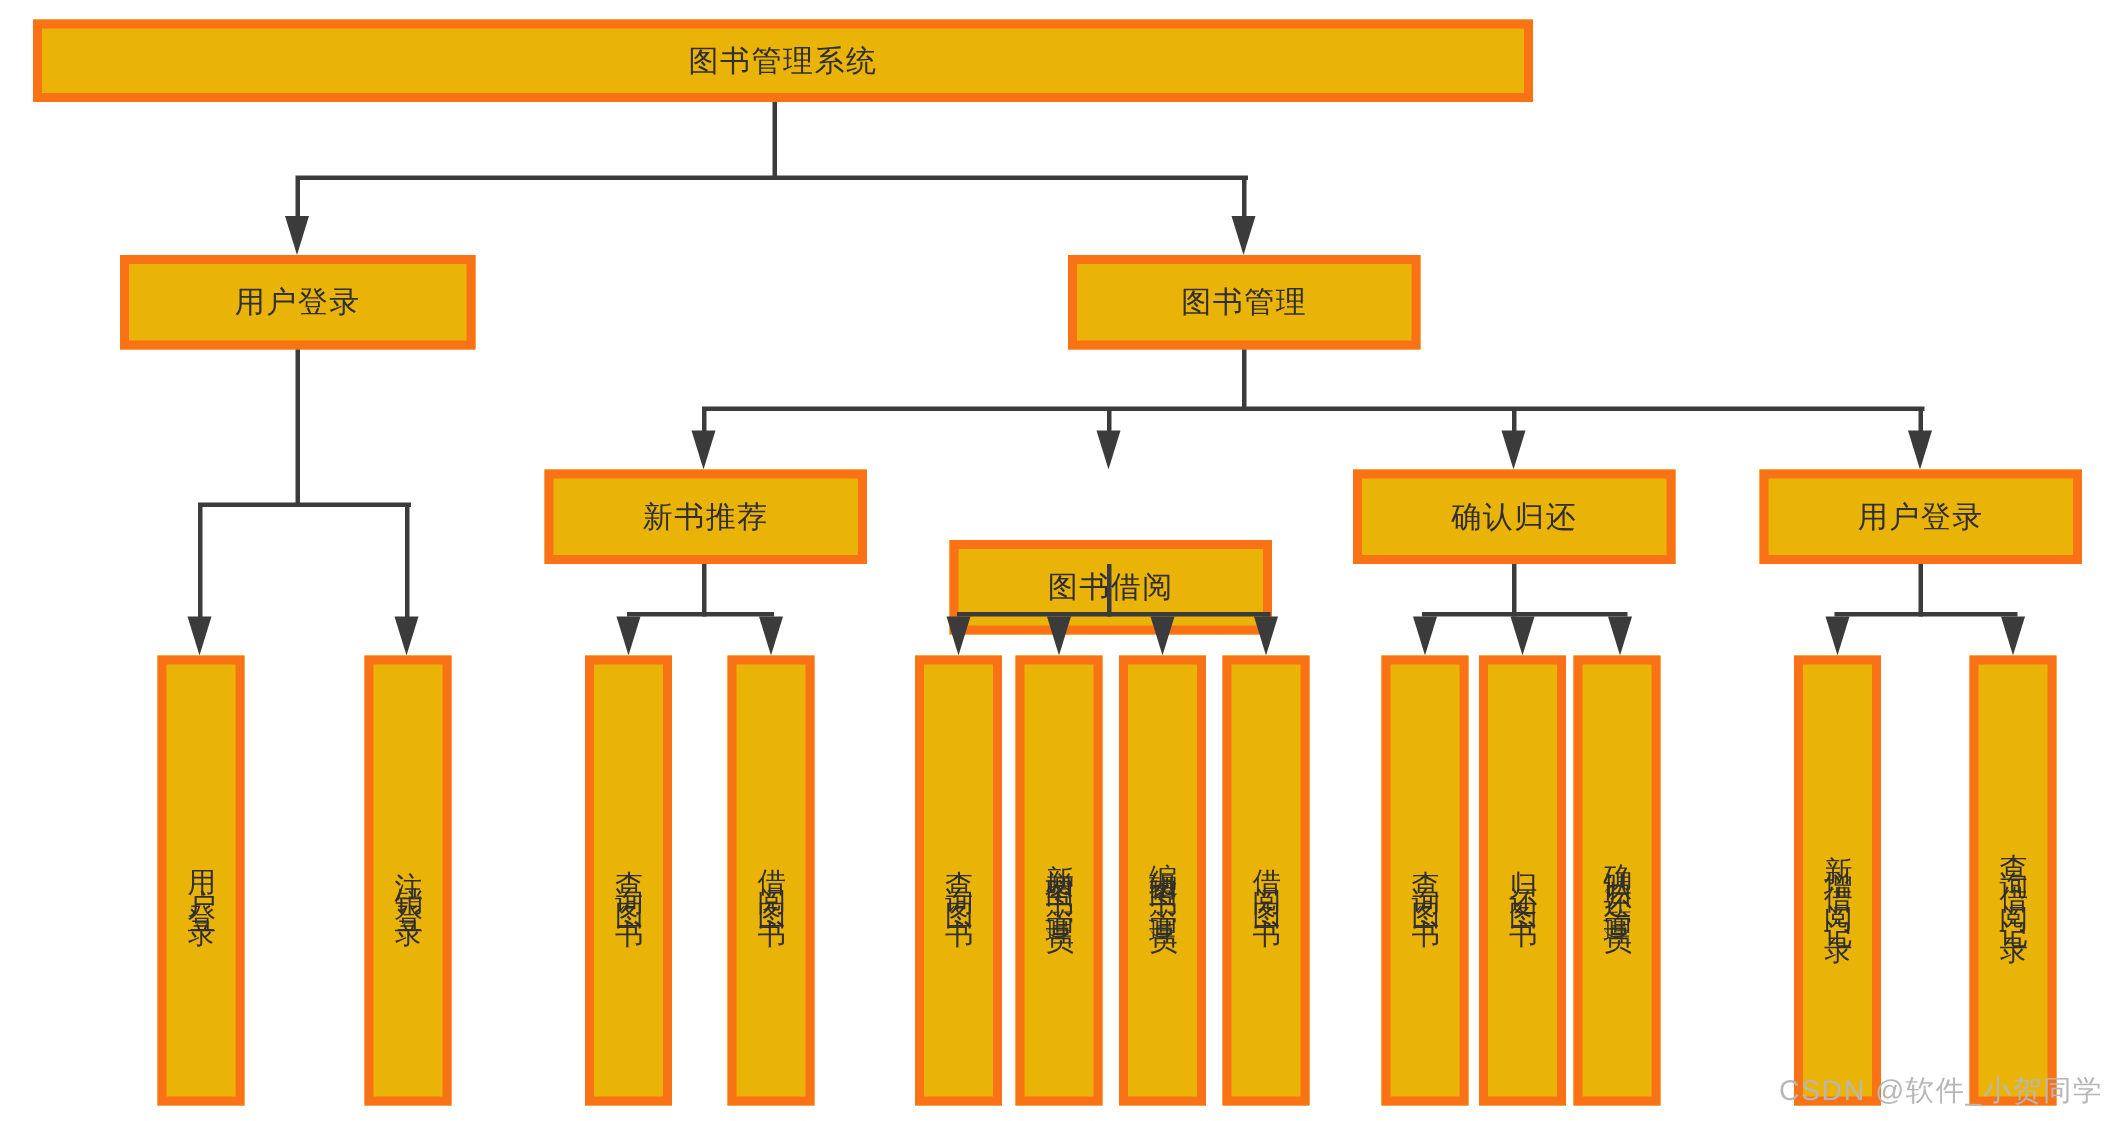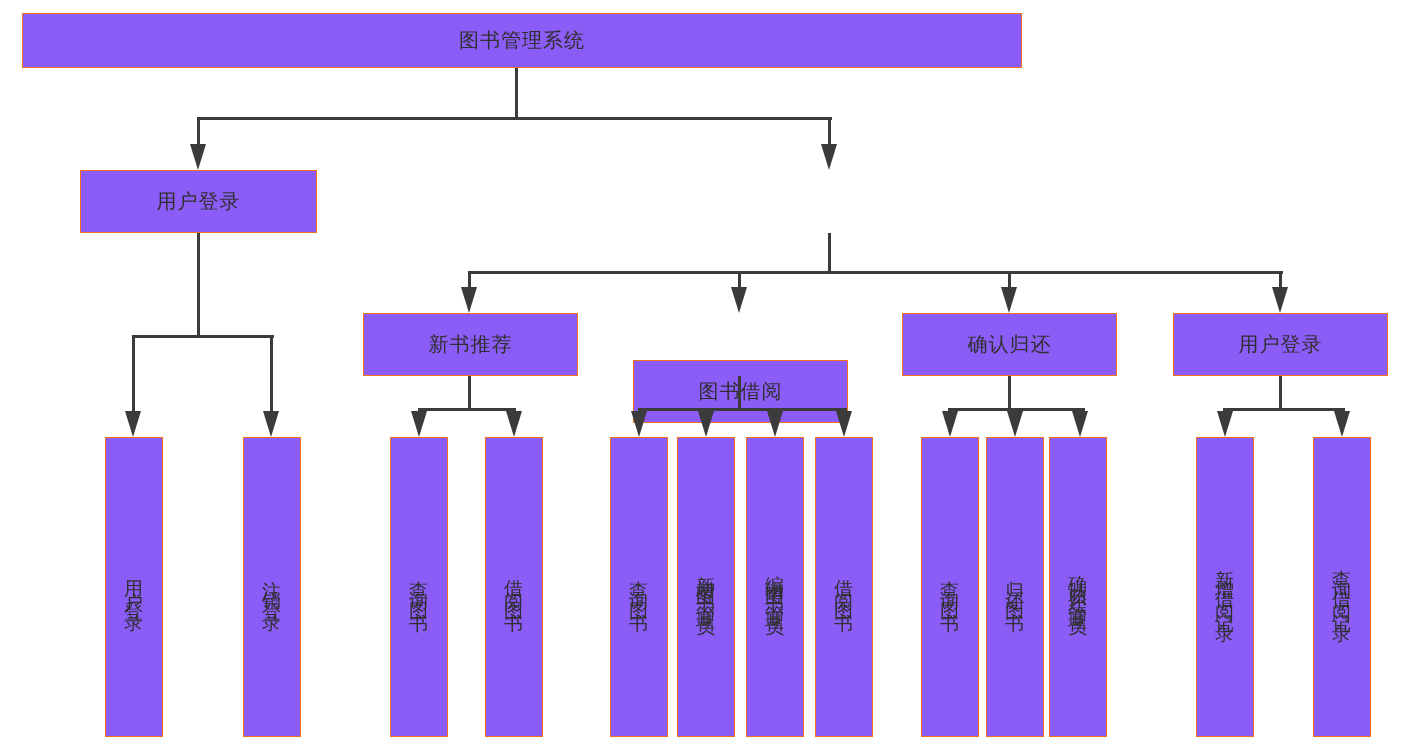--- a/index.html
+++ b/index.html
@@ -12,22 +12,22 @@
     width: 1405px;
     height: 747px;
     background: #ffffff;
     overflow: hidden;
     font-family: "Liberation Sans", "DejaVu Sans", sans-serif;
   }
   
   .node {
     position: absolute;
     box-sizing: border-box;
-    background: #8b5cf6;
-    border: 1px solid #f97316;
+    background: #eab308;
+    border: 6px solid #f97316;
     display: flex;
     align-items: center;
     justify-content: center;
     color: #2f2f2f;
     text-align: right;
   }
   .node.h-text {
     font-size: 20px;
     letter-spacing: 1px;
   }
@@ -79,20 +79,23 @@
 
   <div class="line" style="left:515px; top:68px; width:3px; height:52px;"></div>
   <div class="line" style="left:197px; top:117px; width:635px; height:3px;"></div>
   <div class="line" style="left:197px; top:120px; width:3px; height:28px;"></div>
   <div class="arrow" style="left:190px; top:144px;"></div>
   <div class="line" style="left:828px; top:120px; width:3px; height:28px;"></div>
   <div class="arrow" style="left:821px; top:144px;"></div>
 
   <div class="node h-text" style="left:80px; top:170px; width:237px; height:63px;">
     <span>用户登录</span>
+  </div>
+  <div class="node h-text" style="left:712px; top:170px; width:235px; height:63px;">
+    <span>图书管理</span>
   </div>
 
   <div class="line" style="left:197px; top:233px; width:3px; height:105px;"></div>
   <div class="line" style="left:132px; top:335px; width:142px; height:3px;"></div>
   <div class="line" style="left:132px; top:338px; width:3px; height:78px;"></div>
   <div class="arrow" style="left:125px; top:411px;"></div>
   <div class="line" style="left:270px; top:338px; width:3px; height:78px;"></div>
   <div class="arrow" style="left:263px; top:411px;"></div>
 
   <div class="line" style="left:828px; top:233px; width:3px; height:41px;"></div>
@@ -175,14 +178,15 @@
   <div class="node leaf long" style="left:1049px; top:437px; width:58px; height:300px;">
     <span>确认归还（管理员）</span>
   </div>
   <div class="node leaf" style="left:1196px; top:437px; width:58px; height:300px;">
     <span>新增借阅记录</span>
   </div>
   <div class="node leaf" style="left:1313px; top:437px; width:58px; height:300px;">
     <span>查询借阅记录</span>
   </div>
 
+  <div class="watermark">CSDN @软件_小贺同学</div>
 
 </div>
 
 </body></html>

